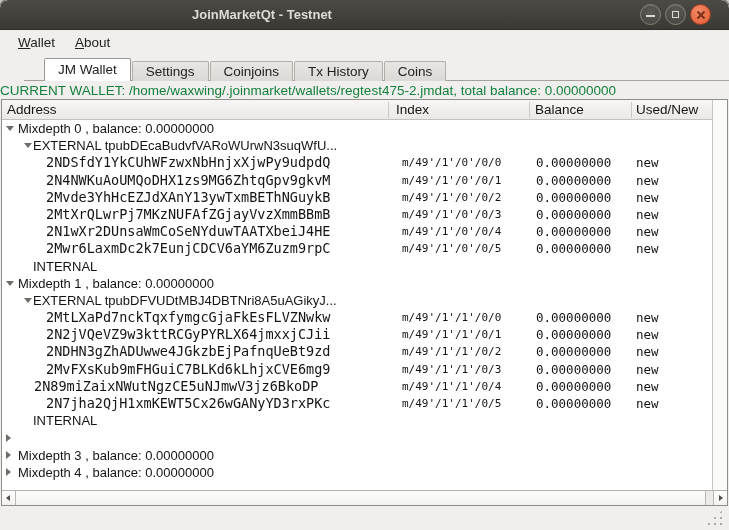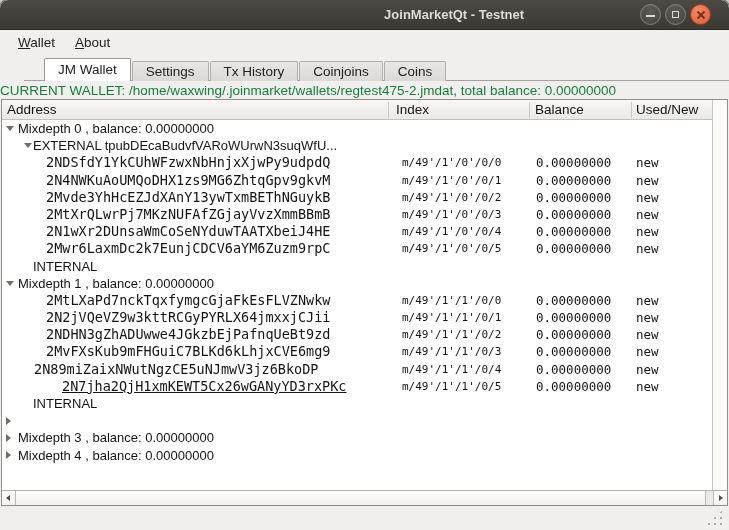--- a/index.html
+++ b/index.html
@@ -4,21 +4,21 @@
 <style>
   html,body{margin:0;padding:0;background:#c9c7c3;font-family:"Liberation Sans",sans-serif;}
   *{box-sizing:border-box;}
   .window{position:relative;width:729px;height:530px;background:#f0efed;overflow:hidden;
           border-radius:8px 8px 0 0;box-shadow:0 0 0 1px rgba(47,46,42,.65);}
   
   .titlebar{position:absolute;left:0;top:0;width:729px;height:30px;
             background:linear-gradient(#4b4a44,#3a3934);border-bottom:1px solid #2c2b27;
             border-radius:8px 8px 0 0;}
   .title-text{position:absolute;left:0;top:0;width:524px;height:30px;line-height:30px;
-              text-align:right;color:#dfdcd6;font-size:13px;font-weight:bold;}
+              text-align:center;color:#dfdcd6;font-size:13px;font-weight:bold;}
   .winbtn{position:absolute;top:4px;width:21px;height:21px;border-radius:50%;cursor:default;}
   .winbtn.dark{background:radial-gradient(circle at 50% 35%,#5c5a54,#45443f);
                border:1px solid #86847d;box-shadow:inset 0 1px 1px rgba(255,255,255,.12);}
   .winbtn.close{background:radial-gradient(circle at 38% 30%,#f48a64,#e25b36);
                 border:1px solid #a03f20;}
   .btn-min{left:640px;} .btn-max{left:665px;} .btn-close{left:690px;}
   .glyph-min{position:absolute;left:5px;top:10px;width:9px;height:2px;background:#ddd9d2;}
   .glyph-max{position:absolute;left:6px;top:6px;width:7px;height:7px;border:1.5px solid #ddd9d2;}
   .glyph-close{position:absolute;left:0;top:0;width:19px;height:19px;}
   .glyph-close::before,.glyph-close::after{content:"";position:absolute;left:9px;top:4.5px;
@@ -100,22 +100,22 @@
   </div>
 
   <div class="menubar">
     <div class="menu-item"><span class="mn">W</span><span>allet</span></div>
     <div class="menu-item"><span class="mn">A</span><span>bout</span></div>
   </div>
 
   <div class="tabbar">
     <div class="tab active">JM Wallet</div>
     <div class="tab">Settings</div>
+    <div class="tab">Coinjoins</div>
     <div class="tab">Tx History</div>
-    <div class="tab">Coinjoins</div>
     <div class="tab">Coins</div>
   </div>
 
   <div class="banner">CURRENT WALLET: /home/waxwing/.joinmarket/wallets/regtest475-2.jmdat, total balance: 0.00000000</div>
 
   <div class="tree">
     <div class="thead">
       <div class="hcell" style="left:5px">Address</div>
       <div class="hcell" style="left:394px">Index</div>
       <div class="hcell" style="left:533px">Balance</div>
@@ -171,20 +171,24 @@
           <span class="tcell sts" style="left: 634px;">new</span>
         </div>
         <div class="trow">
           <span class="tlabel" style="left: 31px;">INTERNAL</span>
         </div>
         <div class="trow">
           <span class="tri tri-down" style="left: 4px;"></span>
           <span class="tlabel" style="left: 16px;">Mixdepth 1 , balance: 0.00000000</span>
         </div>
         <div class="trow">
+          <span class="tri tri-down" style="left: 22px;"></span>
+          <span class="tlabel" style="left: 31px;">EXTERNAL tpubDFVUDtMBJ4DBTNri8A5uAGikyJ...</span>
+        </div>
+        <div class="trow">
           <span class="tcell addr" style="left: 44px;">2MtLXaPd7nckTqxfymgcGjaFkEsFLVZNwkw</span>
           <span class="tcell idx" style="left: 400px;">m/49'/1'/1'/0/0</span>
           <span class="tcell bal" style="left: 534px;">0.00000000</span>
           <span class="tcell sts" style="left: 634px;">new</span>
         </div>
         <div class="trow">
           <span class="tcell addr" style="left: 44px;">2N2jVQeVZ9w3kttRCGyPYRLX64jmxxjCJii</span>
           <span class="tcell idx" style="left: 400px;">m/49'/1'/1'/0/1</span>
           <span class="tcell bal" style="left: 534px;">0.00000000</span>
           <span class="tcell sts" style="left: 634px;">new</span>
@@ -201,21 +205,21 @@
           <span class="tcell bal" style="left: 534px;">0.00000000</span>
           <span class="tcell sts" style="left: 634px;">new</span>
         </div>
         <div class="trow">
           <span class="tcell addr" style="left: 32px;">2N89miZaixNWutNgzCE5uNJmwV3jz6BkoDP</span>
           <span class="tcell idx" style="left: 400px;">m/49'/1'/1'/0/4</span>
           <span class="tcell bal" style="left: 534px;">0.00000000</span>
           <span class="tcell sts" style="left: 634px;">new</span>
         </div>
         <div class="trow">
-          <span class="tcell addr" style="left: 60px; text-decoration: underline;">2N7jha2QjH1xmKEWT5Cx26wGANyYD3rxPKc</span>
+          <span class="tcell addr" style="left: 44px;">2N7jha2QjH1xmKEWT5Cx26wGANyYD3rxPKc</span>
           <span class="tcell idx" style="left: 400px;">m/49'/1'/1'/0/5</span>
           <span class="tcell bal" style="left: 534px;">0.00000000</span>
           <span class="tcell sts" style="left: 634px;">new</span>
         </div>
         <div class="trow">
           <span class="tlabel" style="left: 31px;">INTERNAL</span>
         </div>
         <div class="trow">
           <span class="tri tri-right" style="left: 4px;"></span>
         </div>

